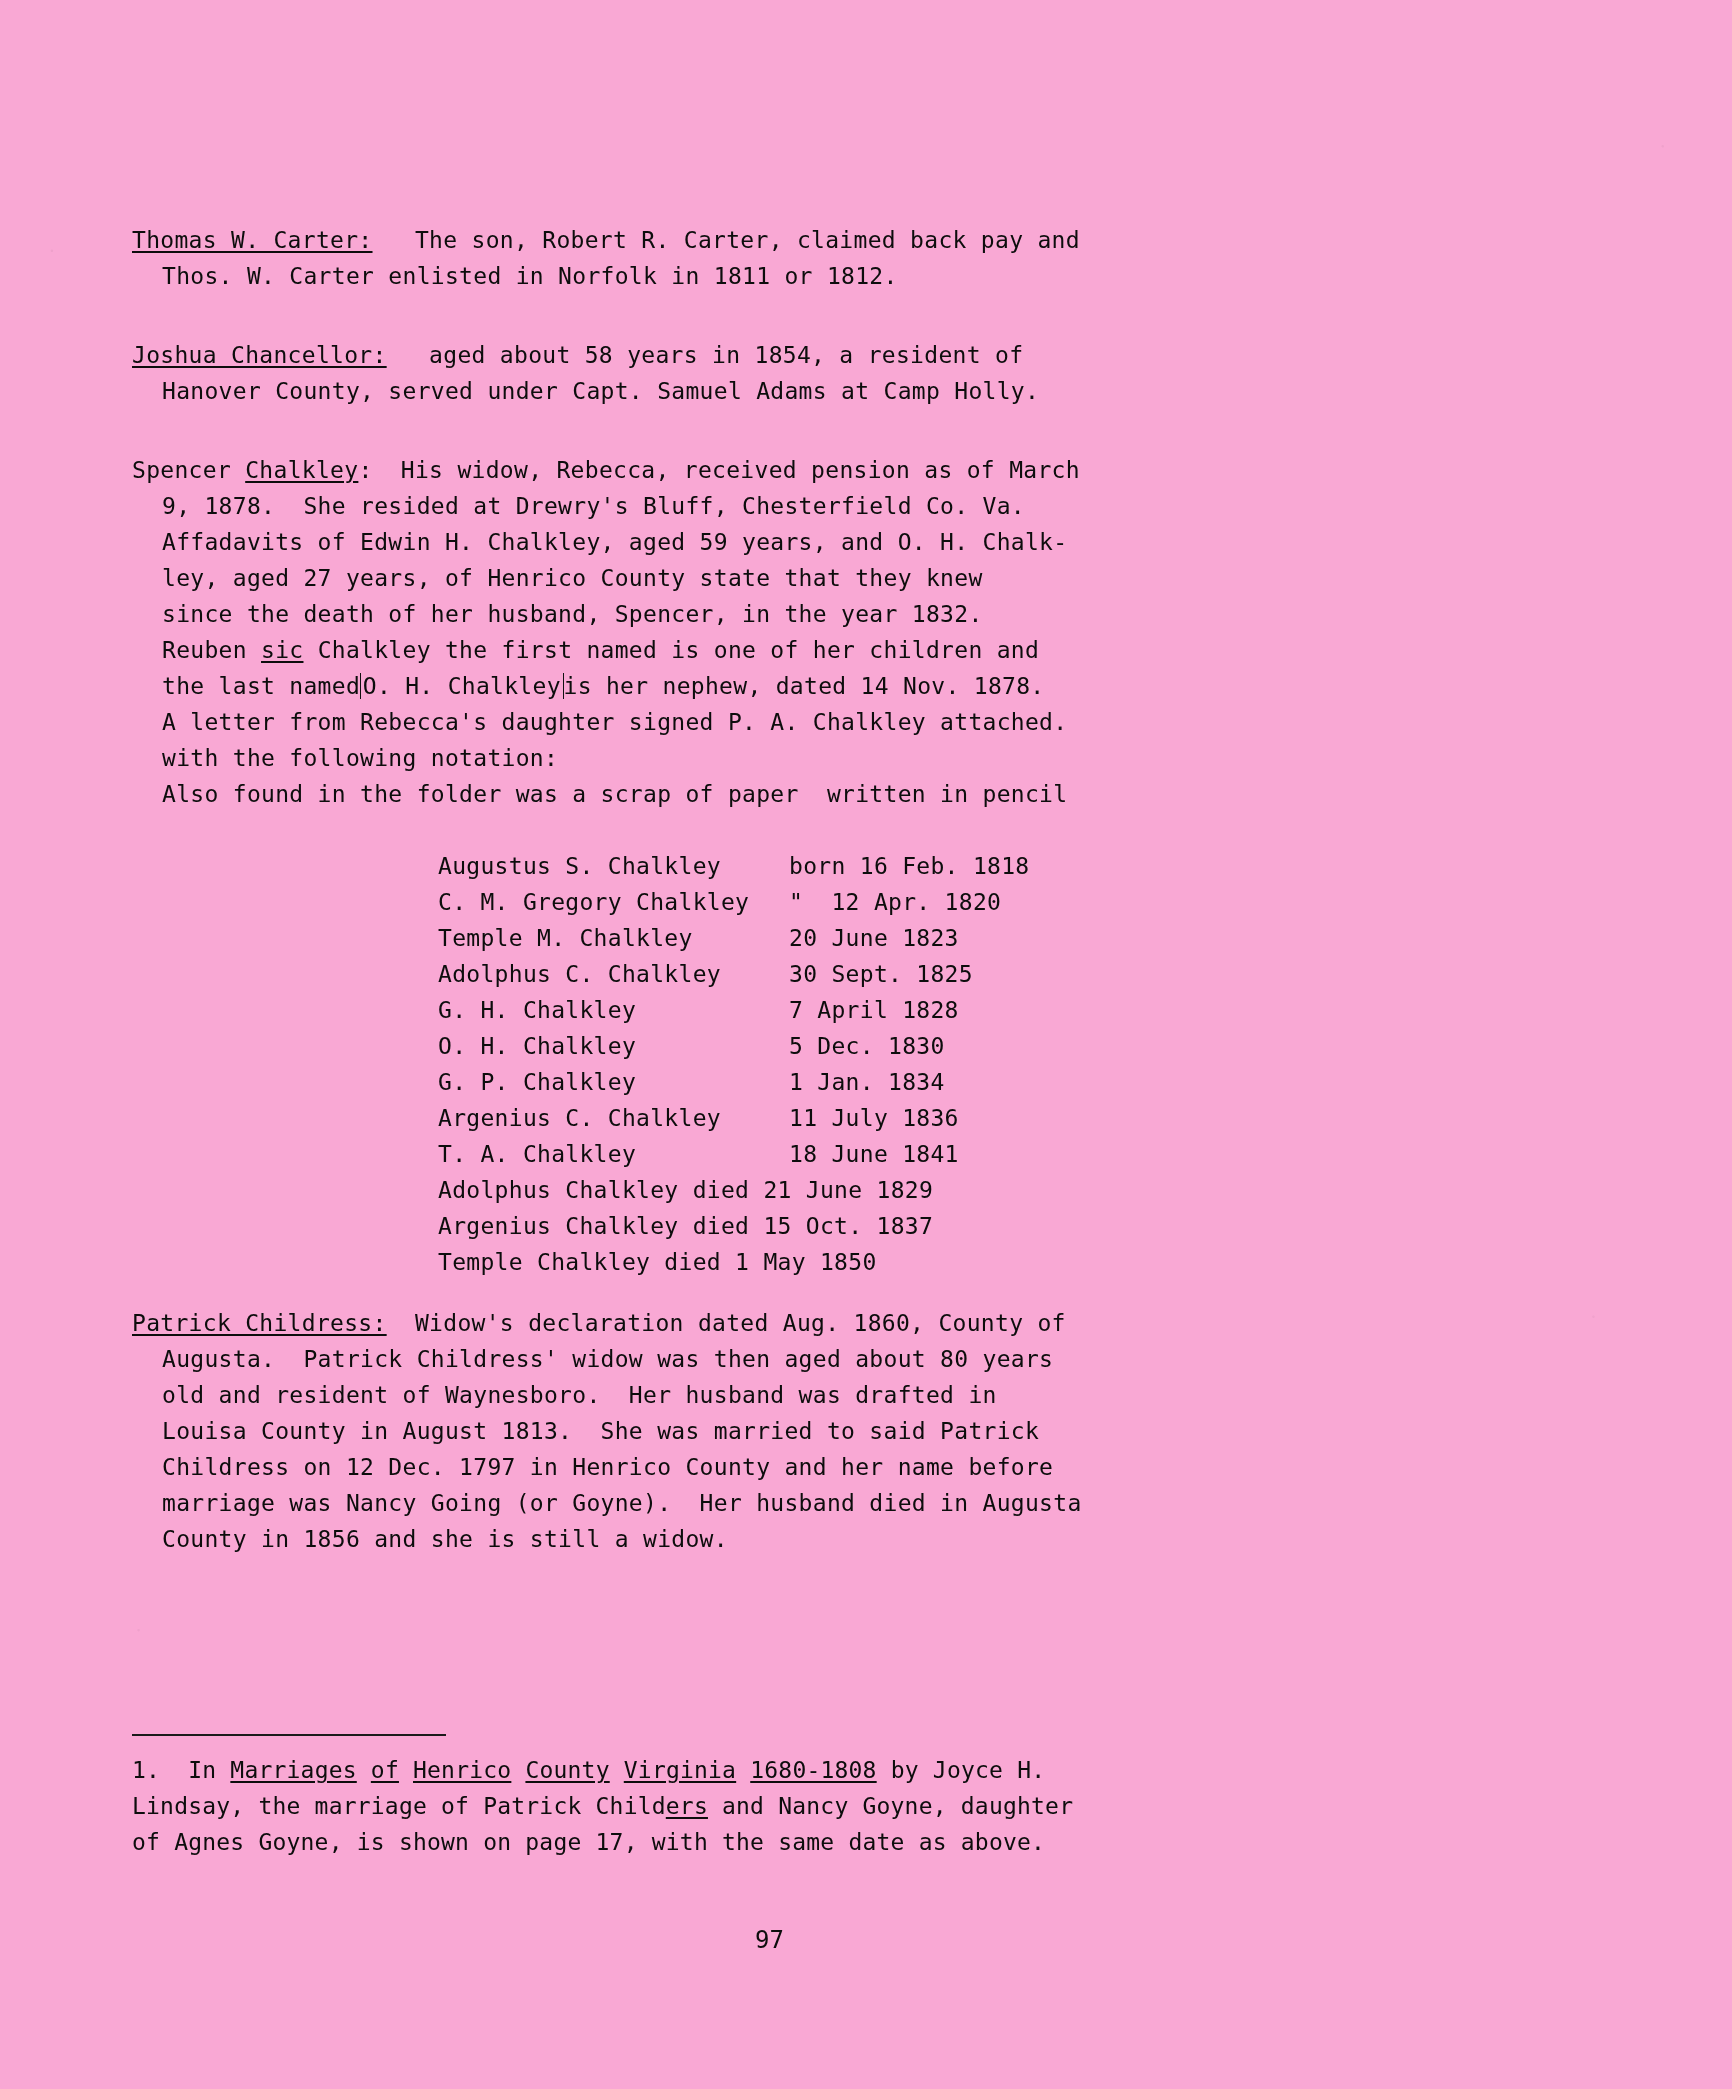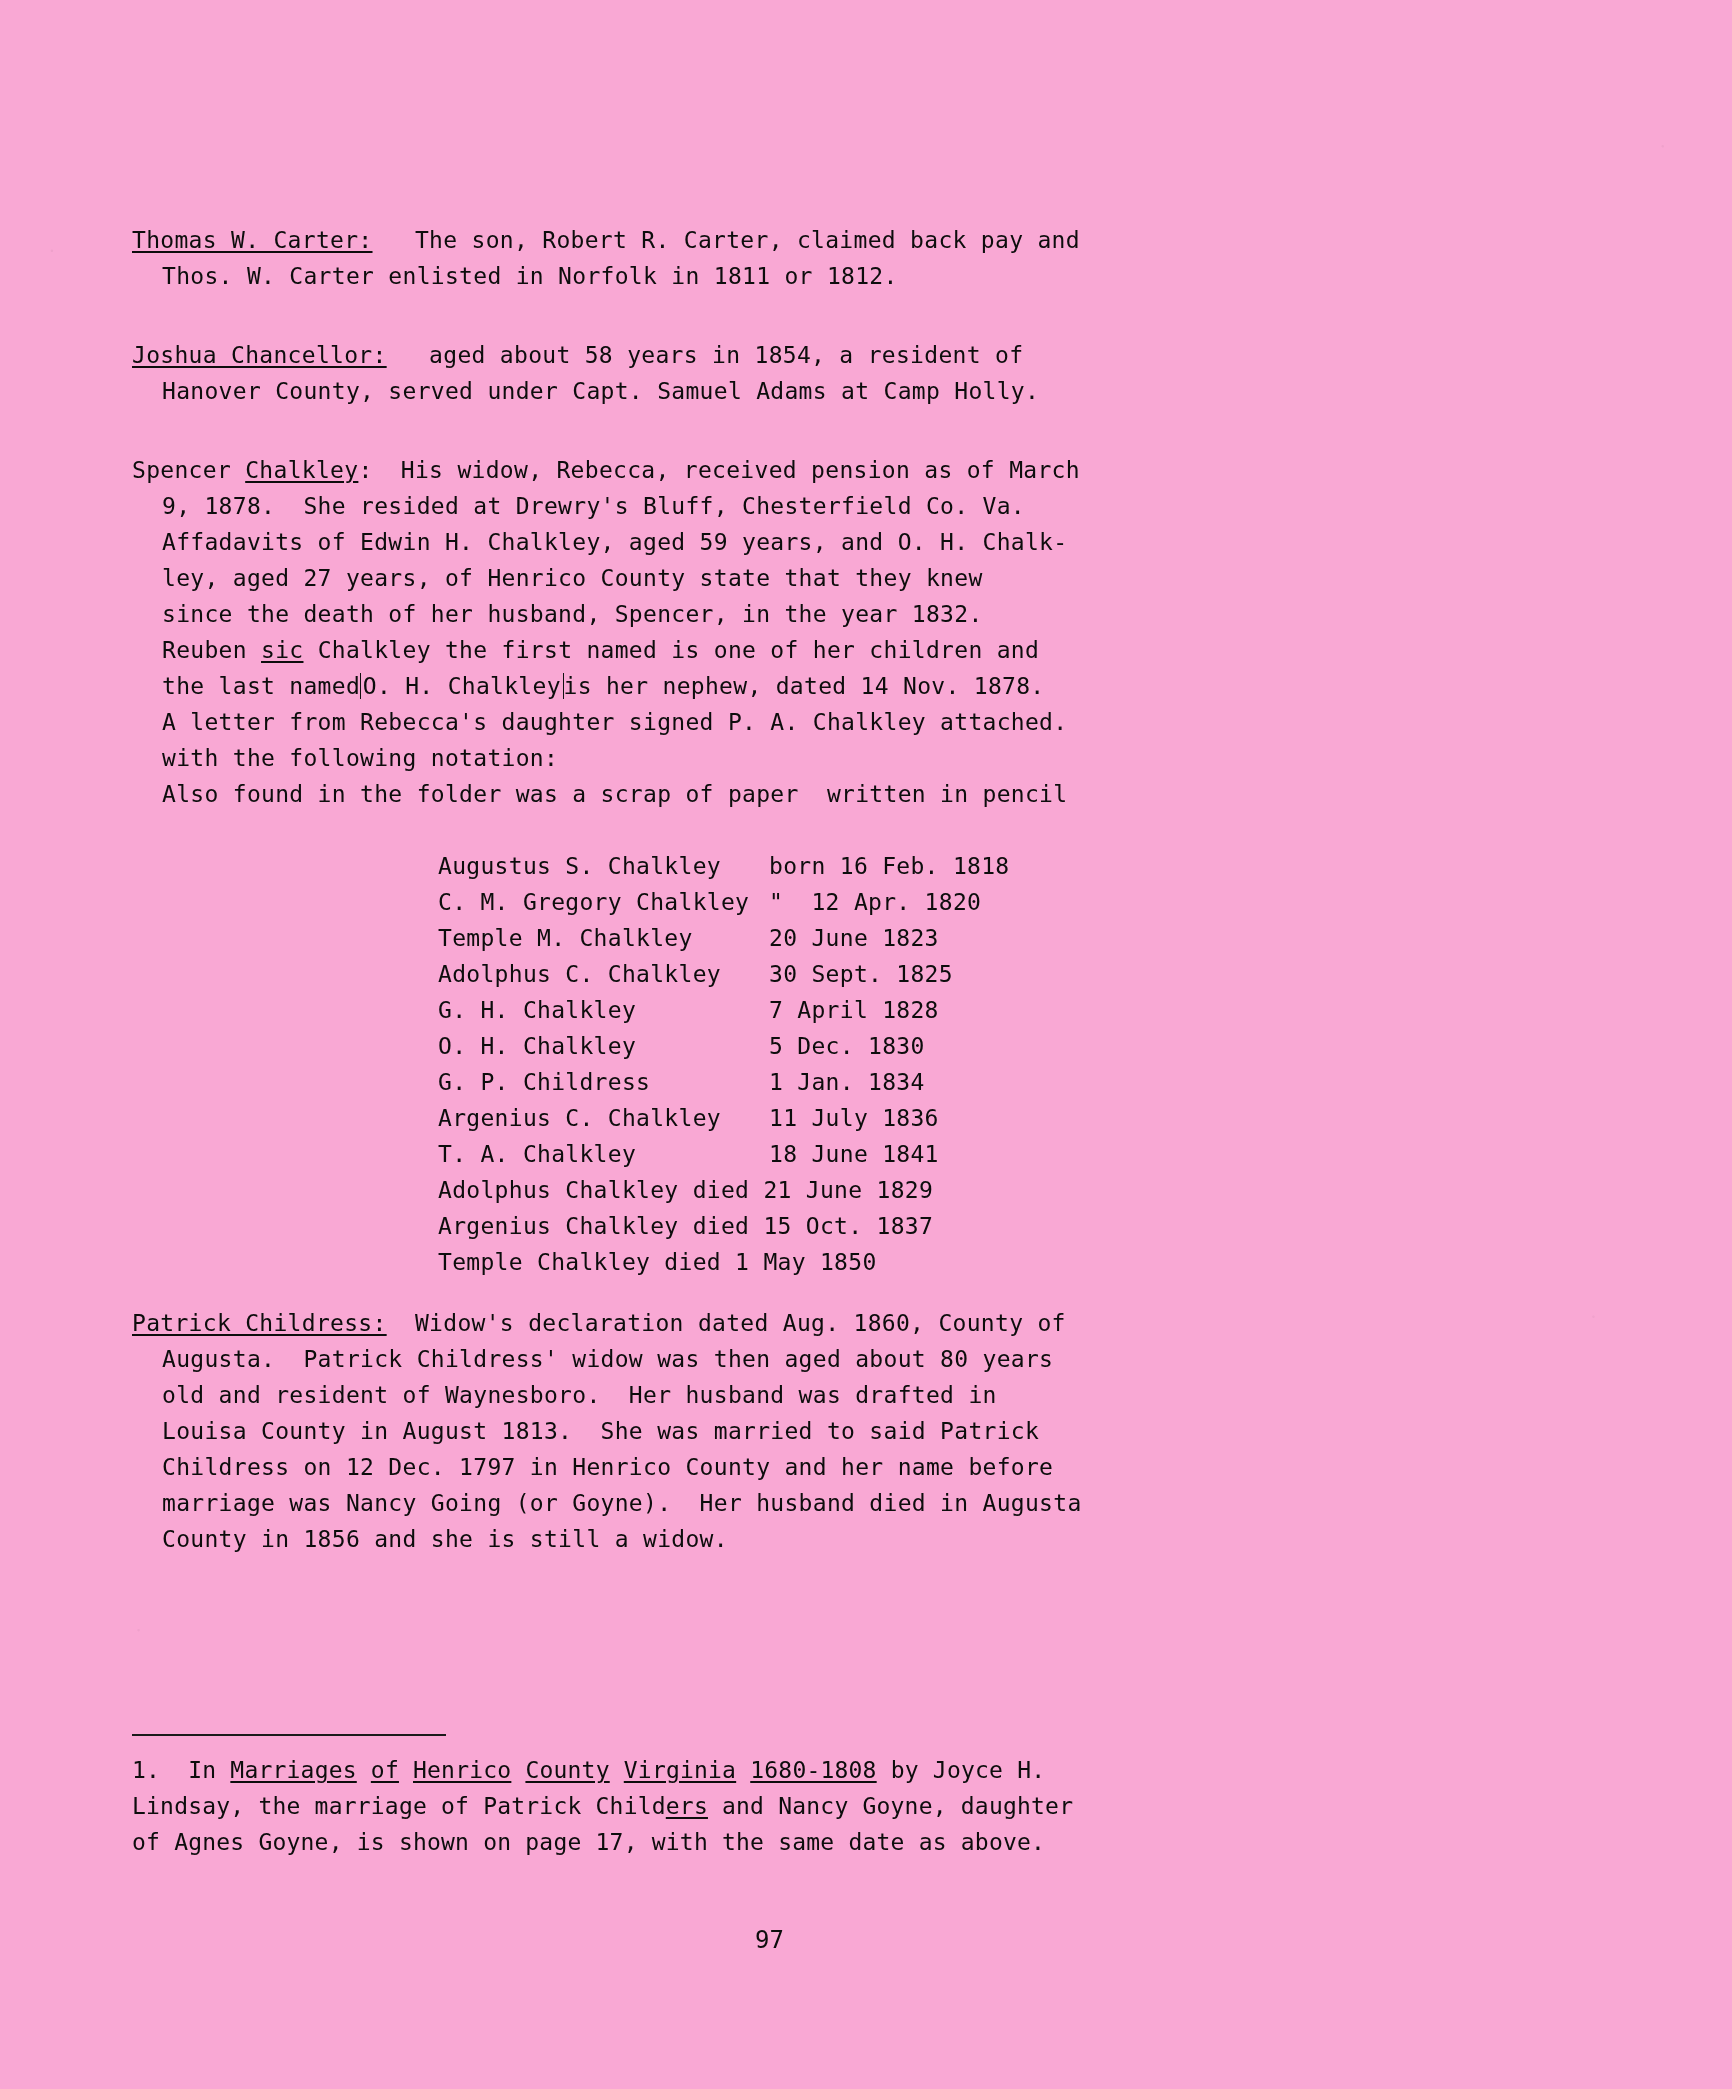--- a/index.html
+++ b/index.html
@@ -64,20 +64,21 @@
   .list-block {
     margin: 13.2px 0 25px 0;
     padding-left: 306px;
     font-size: 23px;
     line-height: 36px;
     letter-spacing: 0.3px;
   }
   .list-row {
     display: flex;
     white-space: pre;
+    gap: 20px;
   }
   .list-row .nm {
     width: 331px;
     flex: 0 0 331px;
   }
   .list-row .dt {
     flex: 0 0 auto;
   }
   .list-row.single .nm {
     width: auto;
@@ -161,21 +162,21 @@
       </div>
       <div class="list-row">
         <span class="nm">G. H. Chalkley</span>
         <span class="dt">7 April 1828</span>
       </div>
       <div class="list-row">
         <span class="nm">O. H. Chalkley</span>
         <span class="dt">5 Dec. 1830</span>
       </div>
       <div class="list-row">
-        <span class="nm">G. P. Childress</span>
+        <span class="nm">G. P. Chalkley</span>
         <span class="dt">1 Jan. 1834</span>
       </div>
       <div class="list-row">
         <span class="nm">Argenius C. Chalkley</span>
         <span class="dt">11 July 1836</span>
       </div>
       <div class="list-row">
         <span class="nm">T. A. Chalkley</span>
         <span class="dt">18 June 1841</span>
       </div>

